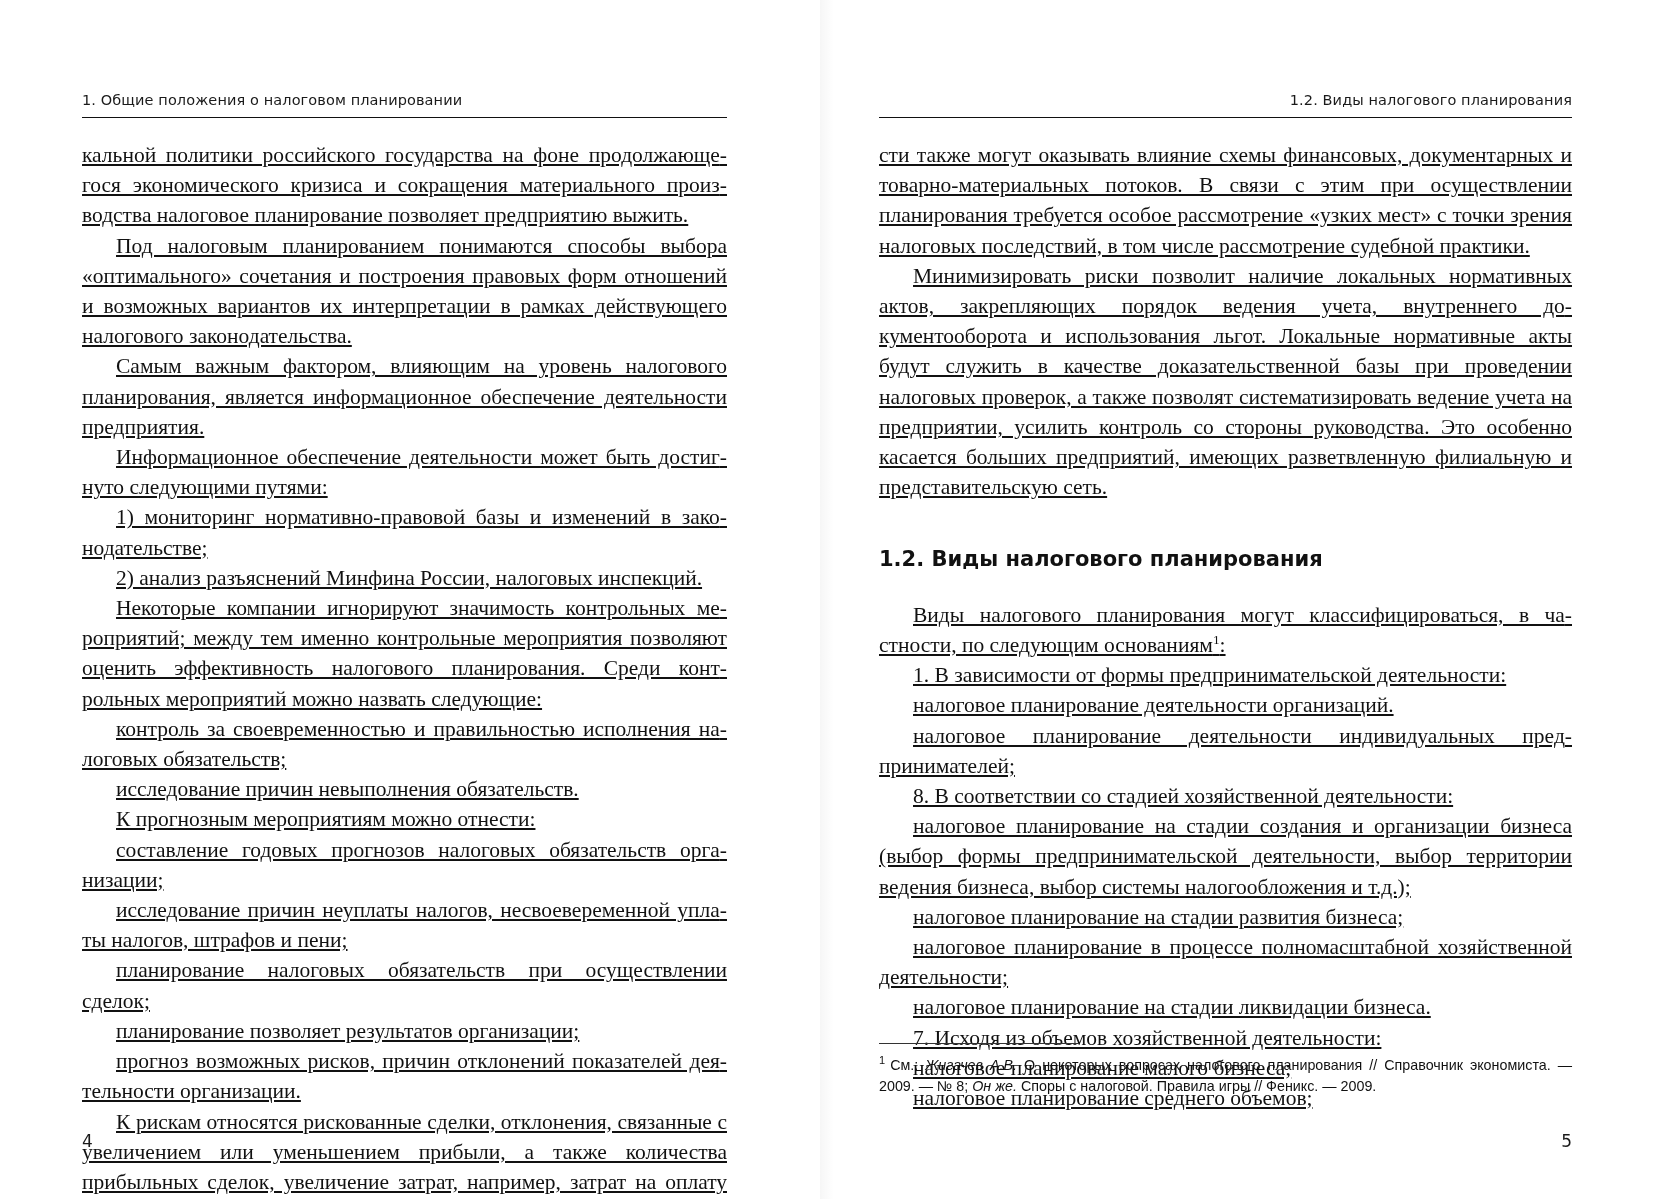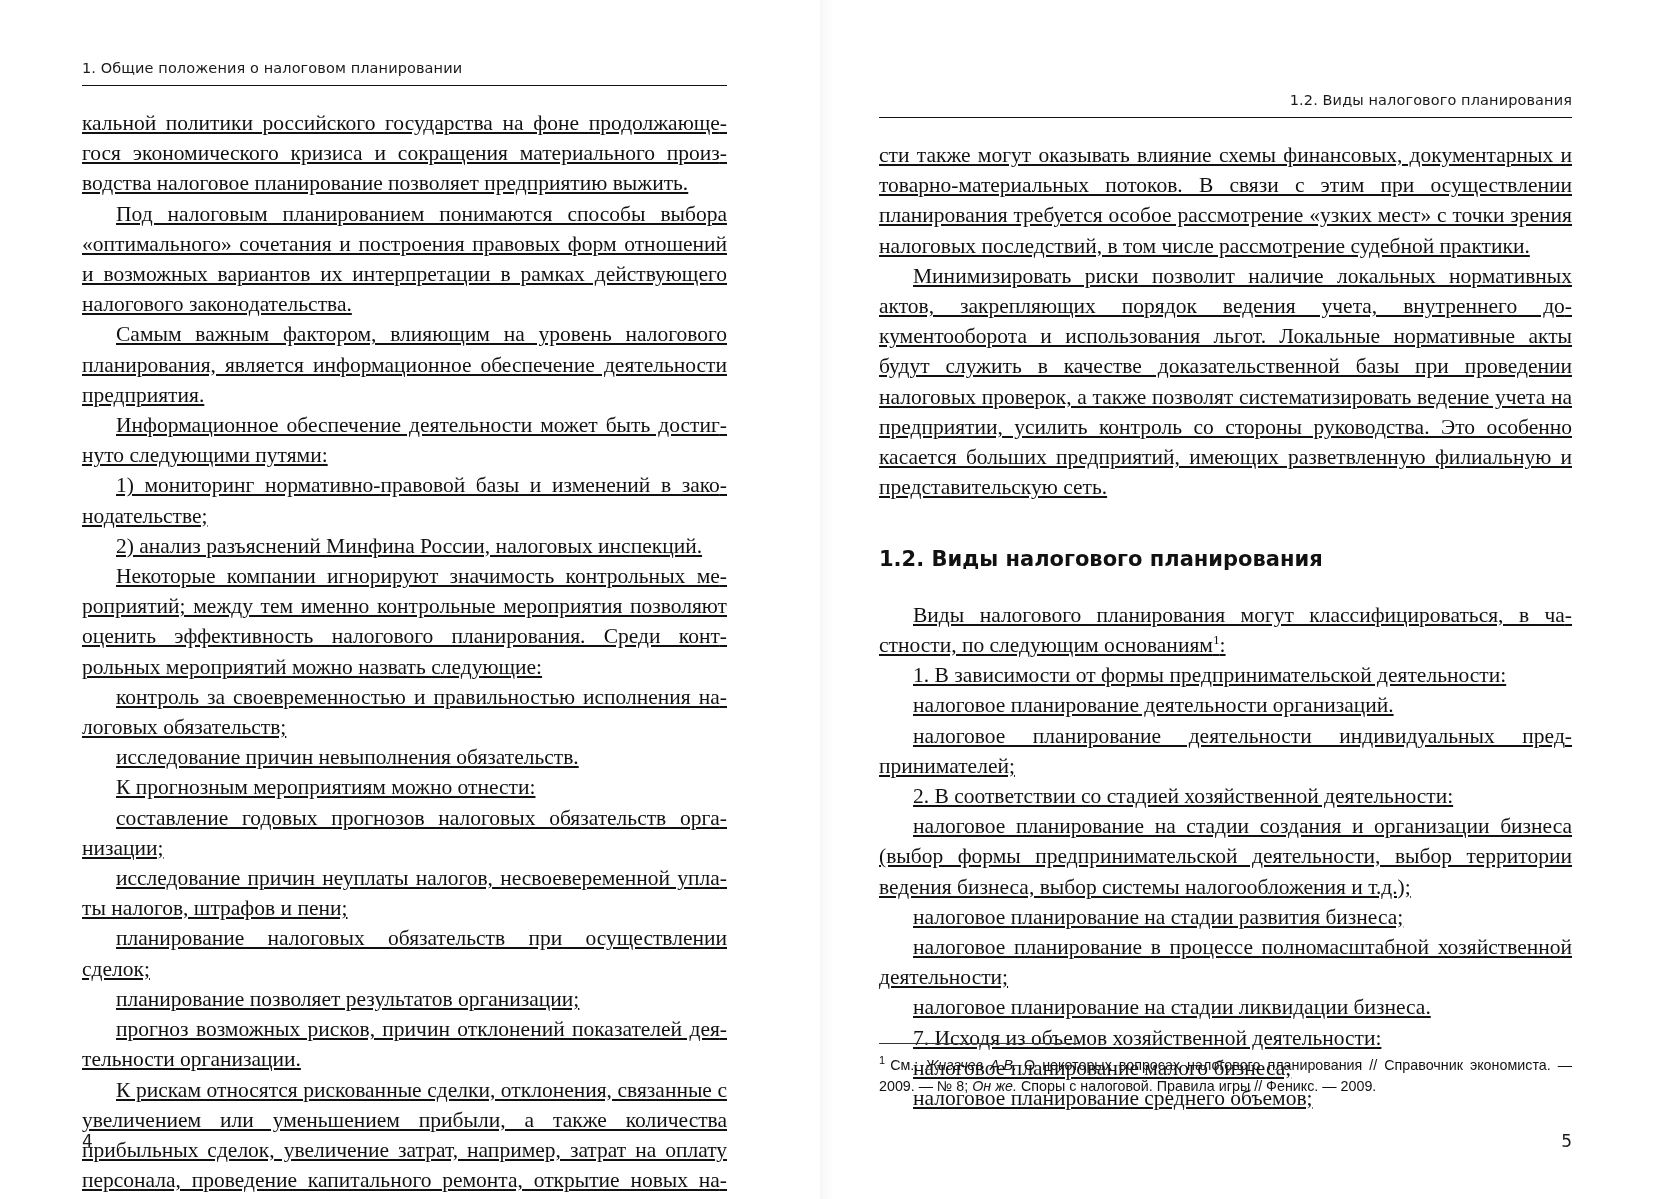--- a/index.html
+++ b/index.html
@@ -19,21 +19,21 @@
   }
   .page {
     position: absolute;
     top: 0;
     height: 1199px;
     box-sizing: border-box;
   }
   .page-left {
     left: 0;
     width: 827px;
-    padding: 60px 100px 0 82px;
+    padding: 92px 100px 0 82px;
   }
   .page-right {
     left: 827px;
     width: 827px;
     padding: 92px 82px 8px 52px;
   }
   .running-head {
     font-family: "DejaVu Sans", sans-serif;
     font-size: 14.5px;
     letter-spacing: 0.1px;
@@ -165,21 +165,21 @@
     <div class="body-text">
       <p class="noindent">сти также могут оказывать влияние схемы финансовых, документар­ных и товарно-материальных потоков. В связи с этим при осущест­влении планирования требуется особое рассмотрение «узких мест» с точки зрения налоговых последствий, в том числе рассмотрение судебной практики.</p>
       <p class="indent">Минимизировать риски позволит наличие локальных норматив­ных актов, закрепляющих порядок ведения учета, внутреннего до­кументооборота и использования льгот. Локальные нормативные акты будут служить в качестве доказательственной базы при прове­дении налоговых проверок, а также позволят систематизировать ве­дение учета на предприятии, усилить контроль со стороны руковод­ства. Это особенно касается больших предприятий, имеющих раз­ветвленную филиальную и представительскую сеть.</p>
 
       <div class="section-head">1.2. Виды налогового планирования</div>
 
       <p class="indent"><span>Виды налогового планирования могут классифицироваться, в ча­стности, по следующим основаниям</span><sup class="fn-ref">1</sup>:</p>
       <p class="indent">1. В зависимости от формы предпринимательской деятельности:</p>
       <p class="indent">налоговое планирование деятельности организаций.</p>
       <p class="indent">налоговое планирование деятельности индивидуальных пред­принимателей;</p>
-      <p class="indent">2. В соответствии со стадией хозяйственной деятельности:</p>
+      <p class="indent">8. В соответствии со стадией хозяйственной деятельности:</p>
       <p class="indent">налоговое планирование на стадии создания и организации биз­неса (выбор формы предпринимательской деятельности, выбор тер­ритории ведения бизнеса, выбор системы налогообложения и т.д.);</p>
       <p class="indent">налоговое планирование на стадии развития бизнеса;</p>
       <p class="indent">налоговое планирование в процессе полномасштабной хозяйст­венной деятельности;</p>
       <p class="indent">налоговое планирование на стадии ликвидации бизнеса.</p>
       <p class="indent">7. Исходя из объемов хозяйственной деятельности:</p>
       <p class="indent">налоговое планирование малого бизнеса;</p>
       <p class="indent">налоговое планирование среднего объемов;</p>
     </div>
 
     <div class="footnote-zone">

